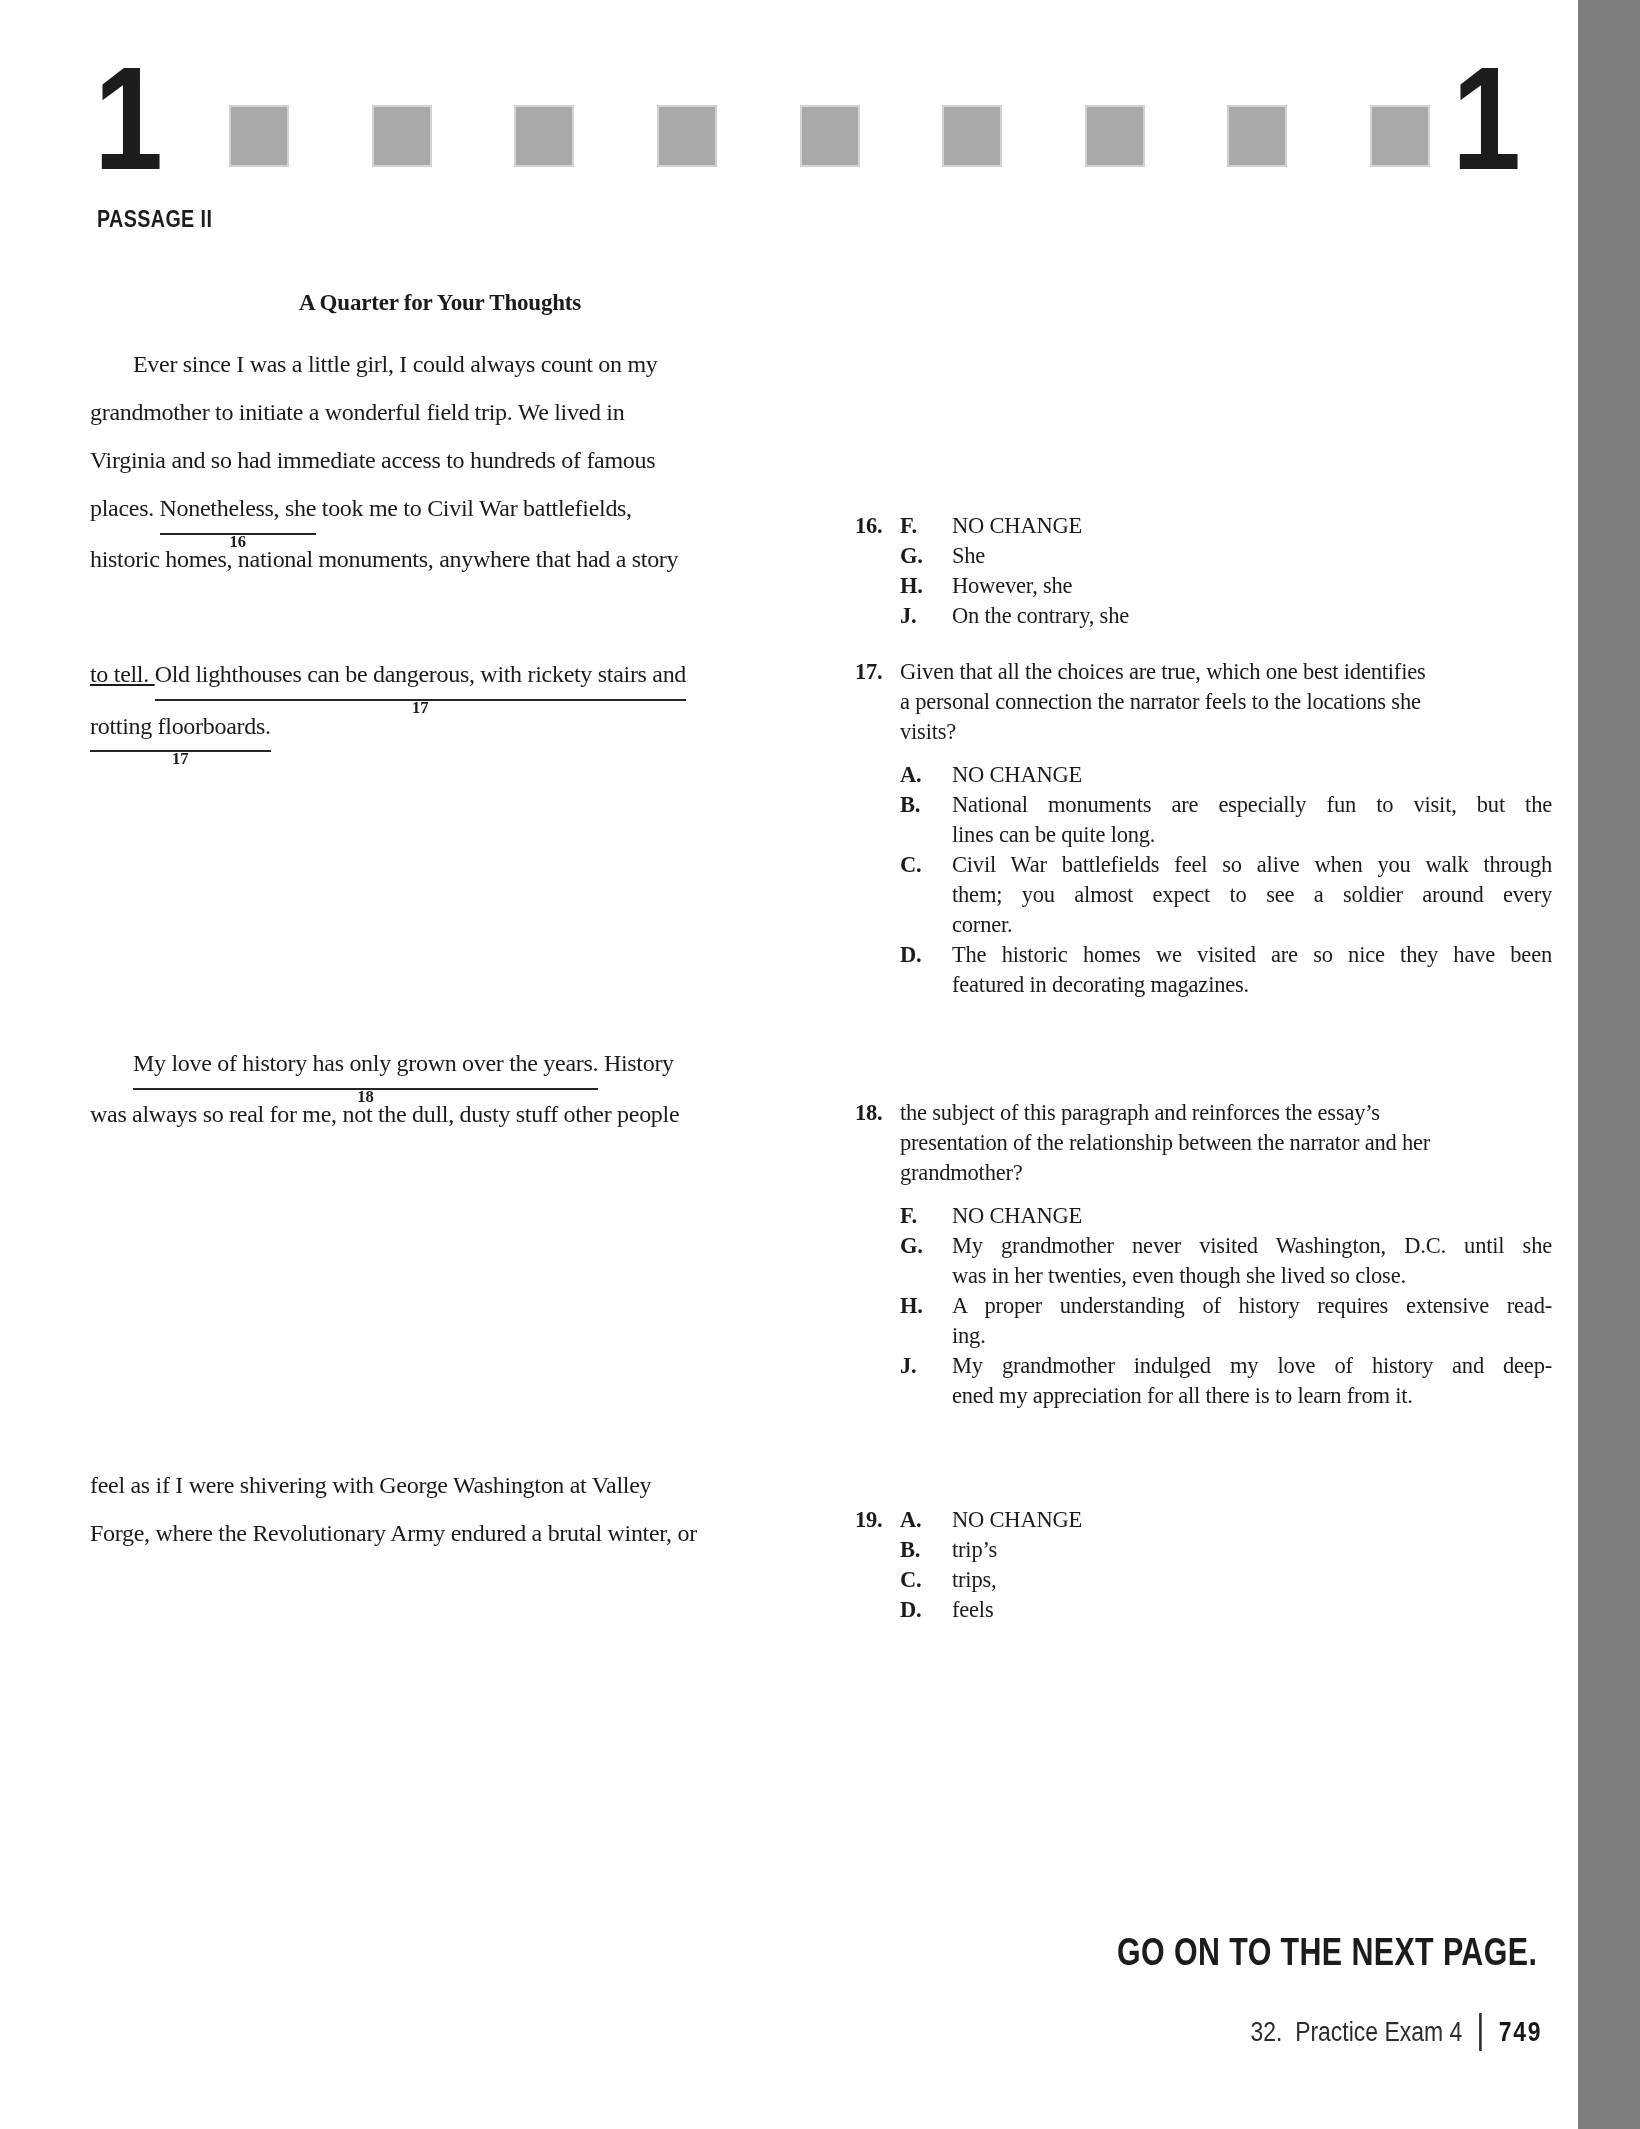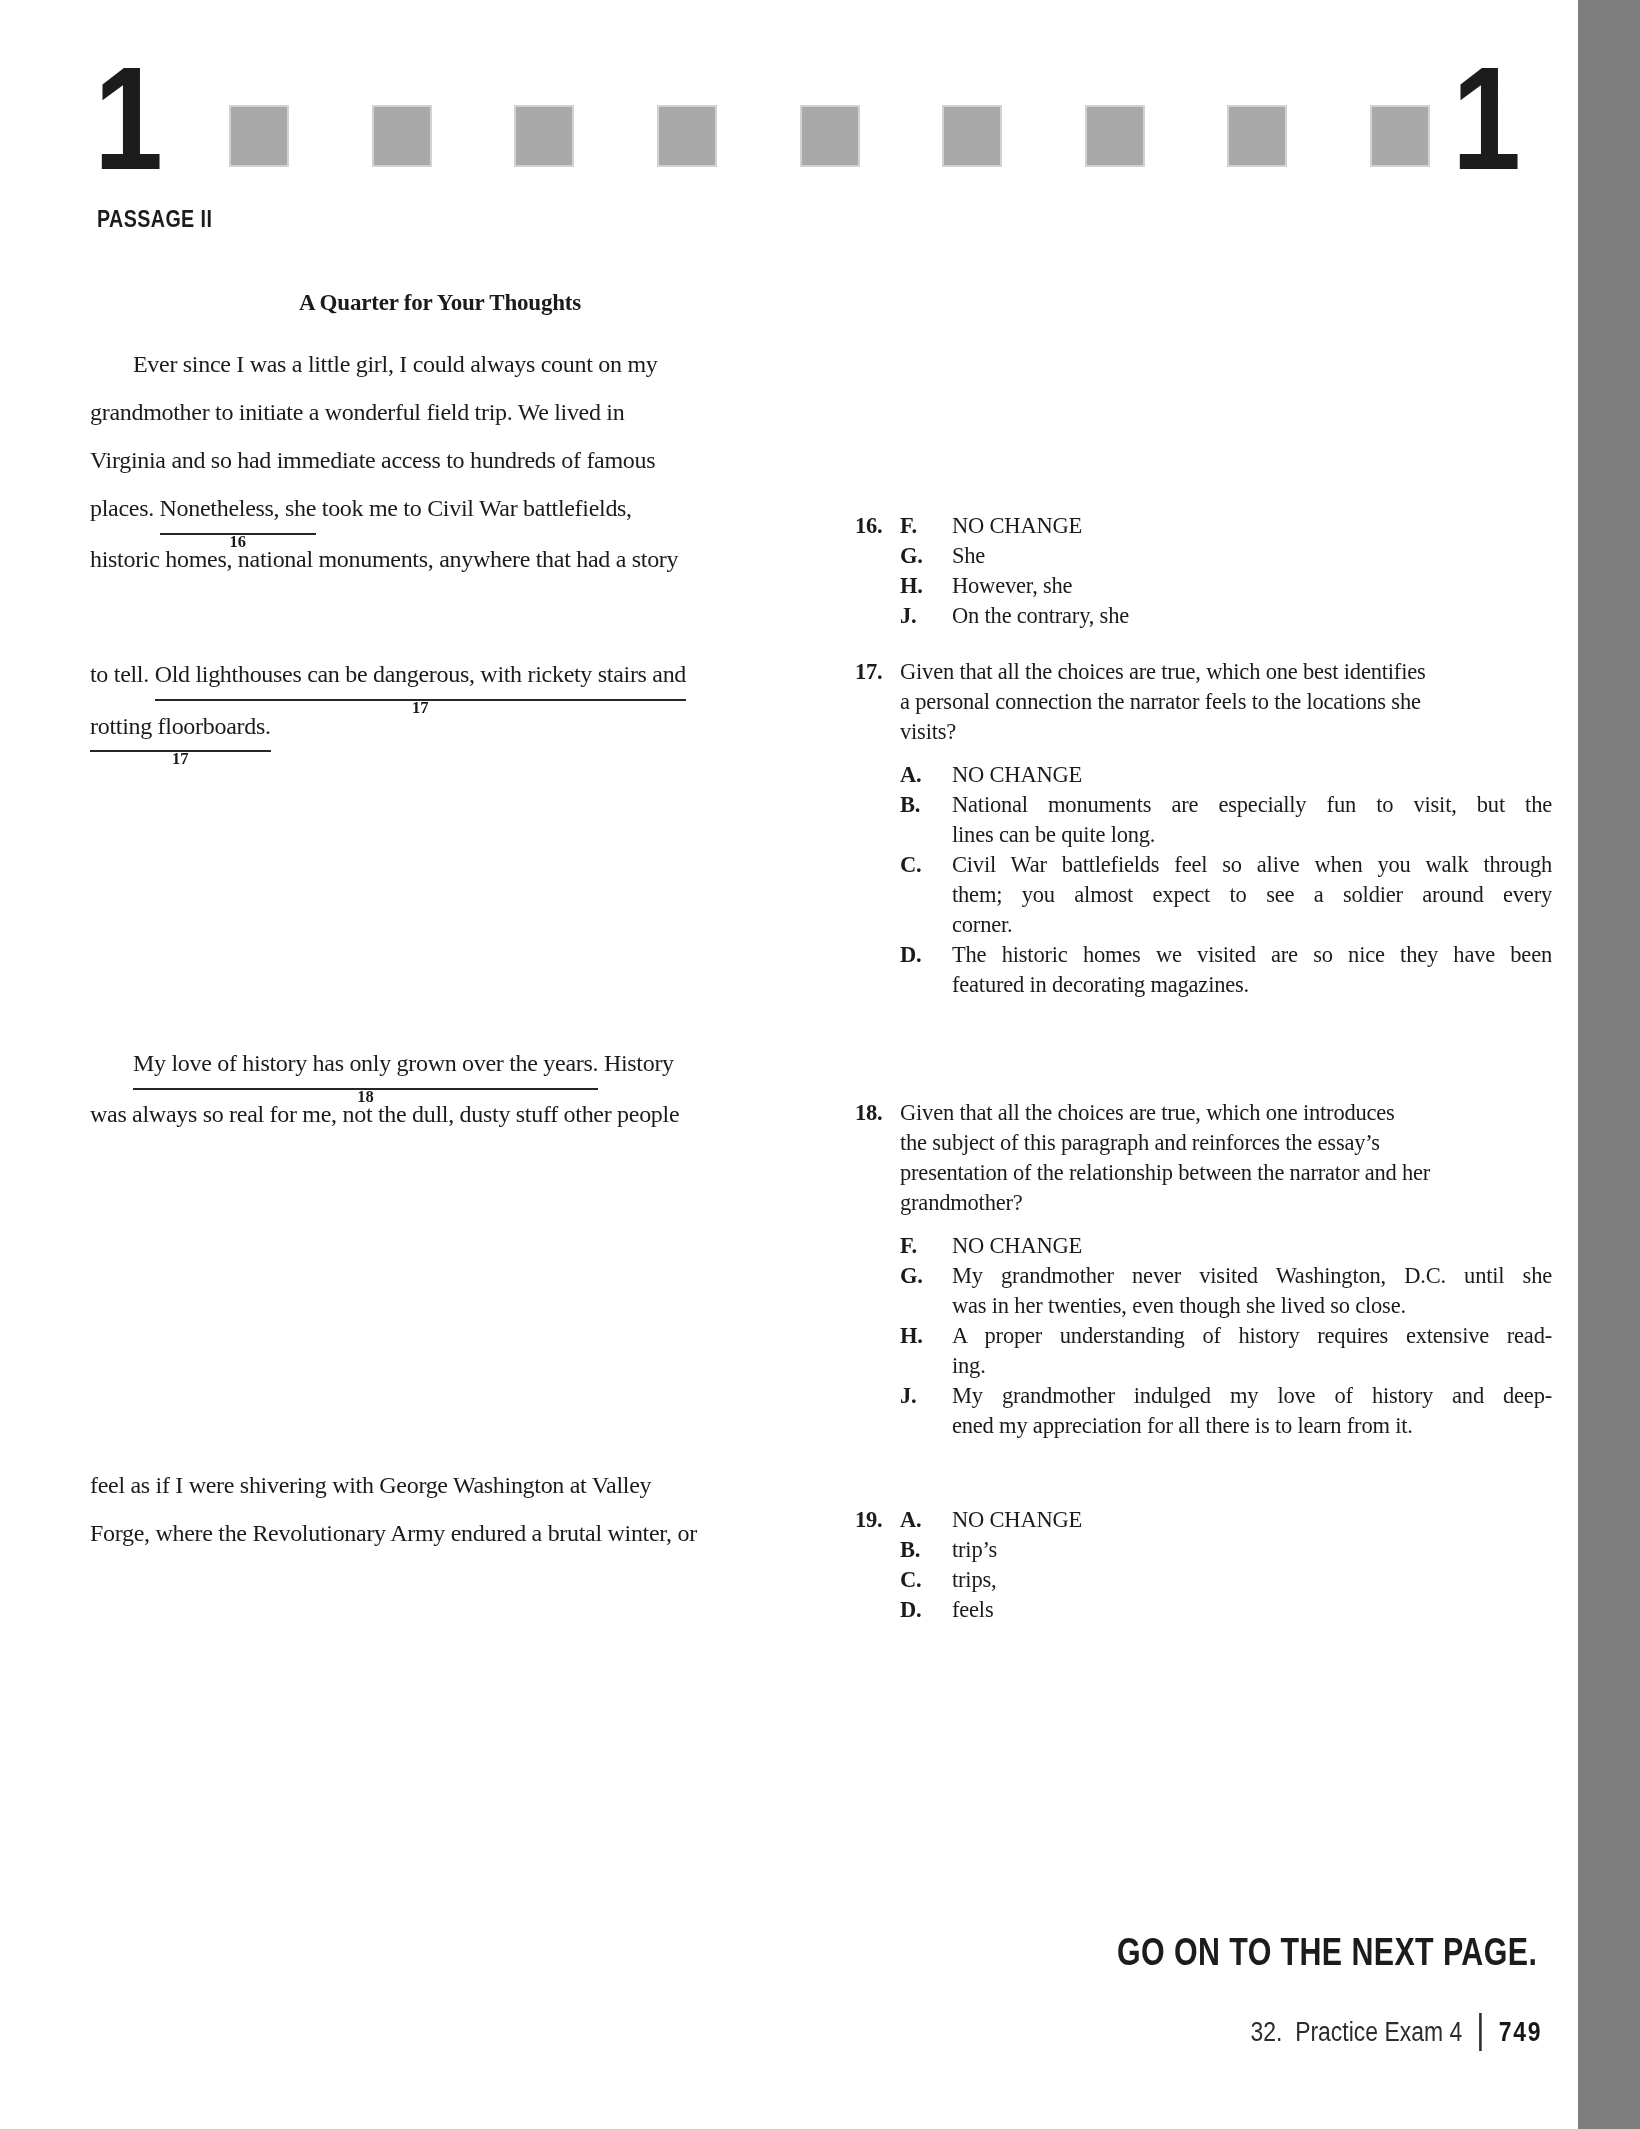--- a/index.html
+++ b/index.html
@@ -21,21 +21,21 @@
   .passage-label{position:absolute;left:97px;top:205px;font-family:"Liberation Sans",sans-serif;
            font-weight:bold;font-size:24px;line-height:1.2;color:#1c1c1b;
            transform:scaleX(0.82);transform-origin:0 0;letter-spacing:0.5px;}
 
   
   .ptitle{position:absolute;left:90px;top:288px;width:700px;text-align:center;
           font-weight:bold;font-size:23px;line-height:30px;letter-spacing:-0.2px;}
   .pblock{position:absolute;left:90px;width:700px;font-size:24px;line-height:48px;
           letter-spacing:-0.3px;white-space:nowrap;}
   .pb-p1{top:340px;}
-  .pb-p2{top:649px;line-height:50px;}
+  .pb-p2{top:649px;line-height:50px;text-decoration:underline;}
   .pb-p3{top:1039px;}
   .pb-p4{top:1461px;}
   .pline{white-space:nowrap;}
   .pline.indent{padding-left:43px;}
   .useg{position:relative;display:inline-block;line-height:1.15;padding-bottom:10px;
         border-bottom:2.5px solid #262626;}
   .uref{position:absolute;left:50%;top:100%;transform:translateX(-50%);margin-top:1px;
         font-size:16.5px;font-weight:bold;line-height:1;letter-spacing:0;white-space:nowrap;}
 
   
@@ -176,21 +176,20 @@
               <div class="oline">featured in decorating magazines.</div>
             </div>
           </div>
         </div>
       </div>
     </div>
   <div class="question q-q18 has-stem" id="q18">
       <div class="qnum">18.</div>
       <div class="qbody">
         <div class="stem">
-          <div class="sline">Given that all the choices are true, which one introduces</div>
           <div class="sline">the subject of this paragraph and reinforces the essay’s</div>
           <div class="sline">presentation of the relationship between the narrator and her</div>
           <div class="sline">grandmother?</div>
         </div>
         <div class="options">
           <div class="opt">
             <span class="letter">F.</span>
             <div class="optbody">
               <div class="oline">NO CHANGE</div>
             </div>

